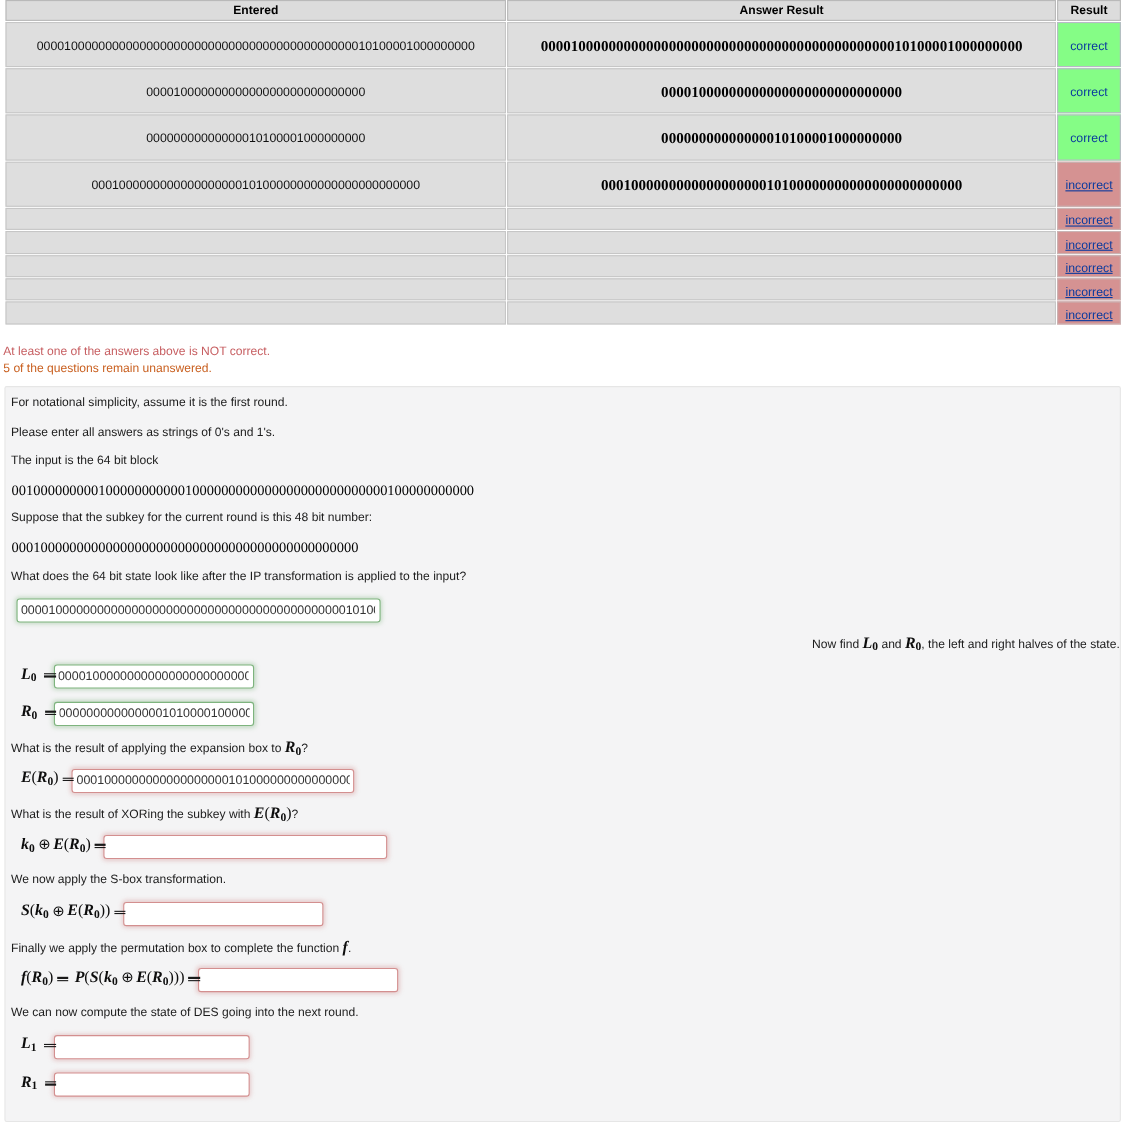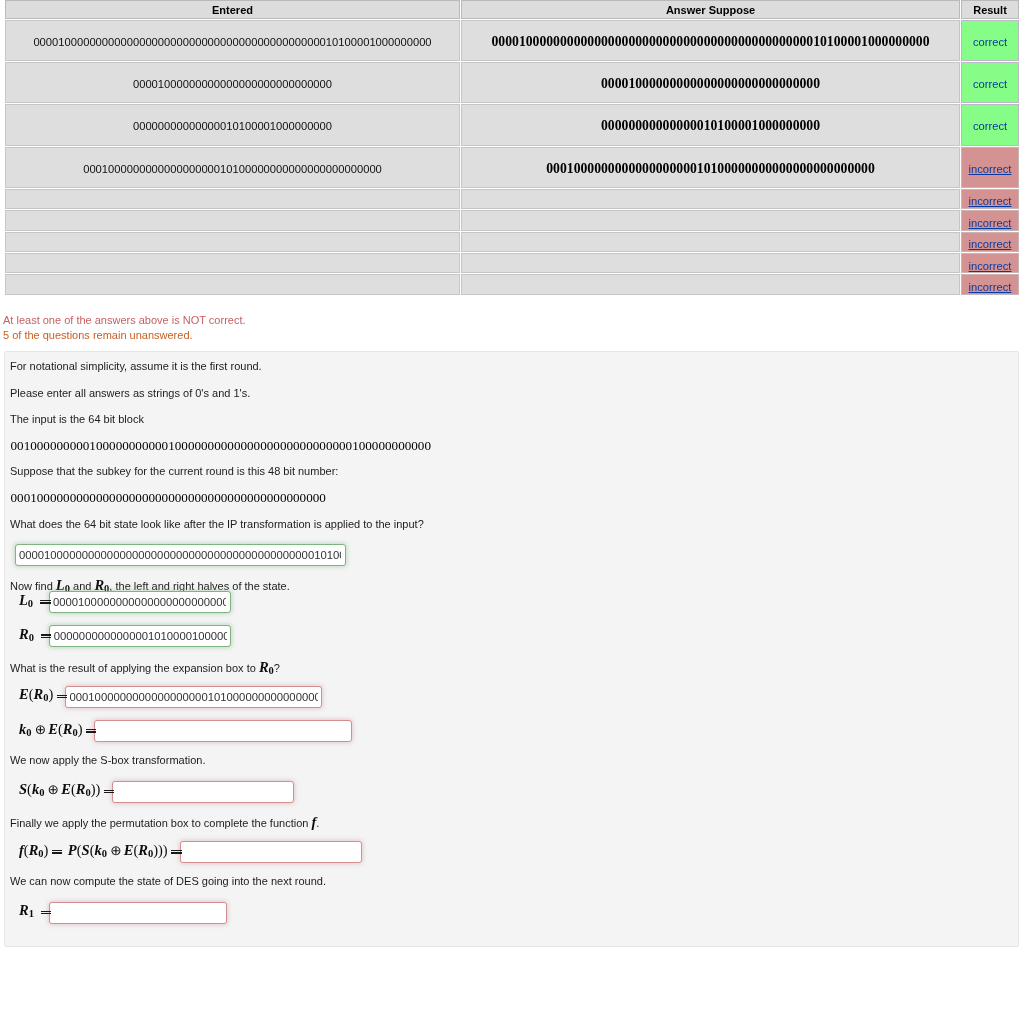--- a/index.html
+++ b/index.html
@@ -23,21 +23,21 @@
   tr.short td{height:20.4px;padding-top:5px;}
 
   
   .status{margin:13px 0 0 3px;line-height:15.6px;}
   .msg-red{color:#c75f62;font-size:11px;display:block;}
   .msg-orange{color:#c96020;font-size:11px;display:block;}
 
   
   .problem{border:1px solid #e6e6e6;background:#f4f4f5;margin:7px 3px 0 4px;padding:8.5px 0 10px 0;border-radius:2px;}
   .problem p{margin:0 0 13.2px 5px;padding:0;font-size:11px;line-height:13px;color:#1c1c1c;}
-  .problem p.tight{margin-bottom:0;}
+  .problem p.tight{margin-bottom:13px;text-align:right;}
   .problem p.bits{font-family:"Liberation Serif",serif;font-weight:normal;font-size:13.15px;margin-left:5.5px;
                   letter-spacing:0;color:#000;}
 
   
   .mth{font-family:"Liberation Serif",serif;font-style:italic;font-weight:bold;font-size:14.5px;color:#0d0d0d;
        line-height:1;white-space:nowrap;}
   .problem p{height:13px;overflow:visible;}
   .mth .sub{font-size:10.5px;vertical-align:-0.22em;font-style:normal;font-weight:bold;letter-spacing:0;}
   .mth .op{display:inline-block;width:10.5px;height:0;position:relative;vertical-align:baseline;
            margin:0 5.5px 0 3.4px;font-size:0;overflow:visible;}
@@ -63,21 +63,21 @@
 <div class="tbl-wrap">
   <table class="answers">
     <colgroup>
         <col class="c1">
         <col class="c2">
         <col class="c3">
       </colgroup>
     <thead>
       <tr>
         <th>Entered</th>
-        <th>Answer Suppose</th>
+        <th>Answer Result</th>
         <th>Result</th>
       </tr>
     </thead>
     <tbody id="tbody">
         <tr class="tall">
           <td>0000100000000000000000000000000000000000000000010100001000000000</td>
           <td class="preview">0000100000000000000000000000000000000000000000010100001000000000</td>
           <td class="res correct">correct</td>
         </tr>
         <tr class="tall">
@@ -154,20 +154,21 @@
     <input class="ans ok w182" value="00000000000000010100001000000000" style="">
   </div>
 
   <p class="ptext">What is the result of applying the expansion box to <span class="mth">R<span class="sub">0</span></span>?</p>
 
   <div class="row r-tight">
     <span class="mth lbl">E<span class="par">(</span>R<span class="sub">0</span><span class="par">)</span><span class="op"></span></span>
     <input class="ans bad w270" value="000100000000000000000010100000000000000000000000" style="">
   </div>
 
+  <p class="ptext">What is the result of XORing the subkey with <span class="mth">E<span class="par">(</span>R<span class="sub">0</span><span class="par">)</span></span>?</p>
 
   <div class="row r-tight">
     <span class="mth lbl">k<span class="sub">0</span><span class="xo">⊕</span>E<span class="par">(</span>R<span class="sub">0</span><span class="par">)</span><span class="op"></span></span>
     <input class="ans bad w290" value="" style="">
   </div>
 
   <p class="ptext">We now apply the S-box transformation.</p>
 
   <div class="row r-tight">
     <span class="mth lbl">S<span class="par">(</span>k<span class="sub">0</span><span class="xo">⊕</span>E<span class="par">(</span>R<span class="sub">0</span><span class="par">))</span><span class="op"></span></span>
@@ -177,17 +178,21 @@
   <p class="ptext">Finally we apply the permutation box to complete the function <span class="mth">f</span>.</p>
 
   <div class="row r-tight">
     <span class="mth lbl">f<span class="par">(</span>R<span class="sub">0</span><span class="par">)</span><span class="op"></span>P<span class="par">(</span>S<span class="par">(</span>k<span class="sub">0</span><span class="xo">⊕</span>E<span class="par">(</span>R<span class="sub">0</span><span class="par">)))</span><span class="op"></span></span>
     <input class="ans bad w182" value="" style="">
   </div>
 
   <p class="ptext">We can now compute the state of DES going into the next round.</p>
 
   <div class="row r-tight">
+    <span class="mth lbl">L<span class="sub">1</span> <span class="op"></span></span>
+    <input class="ans bad w180" value="" style="">
+  </div>
+  <div class="row r-tight">
     <span class="mth lbl">R<span class="sub">1</span> <span class="op"></span></span>
     <input class="ans bad w180" value="" style="">
   </div>
 
 </div>
 
 </body></html>

